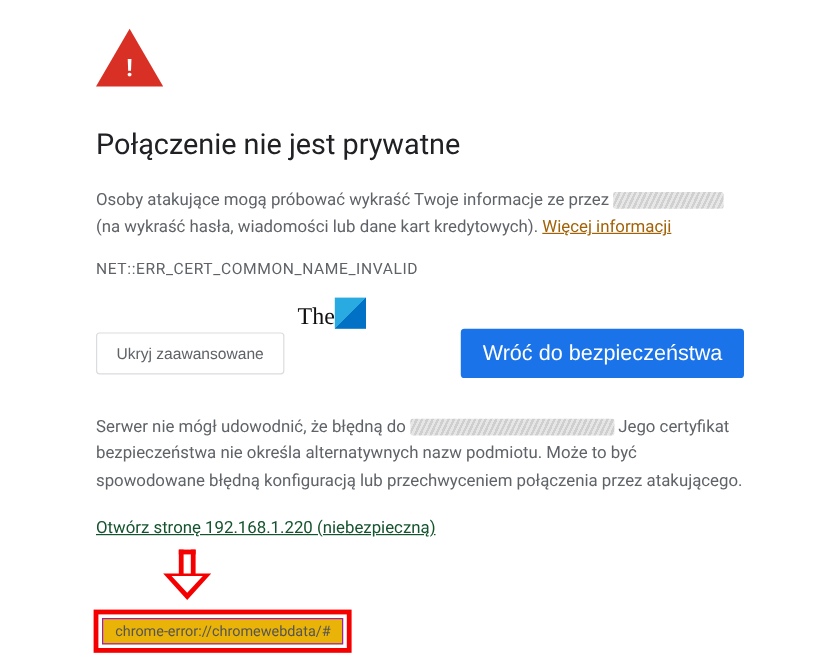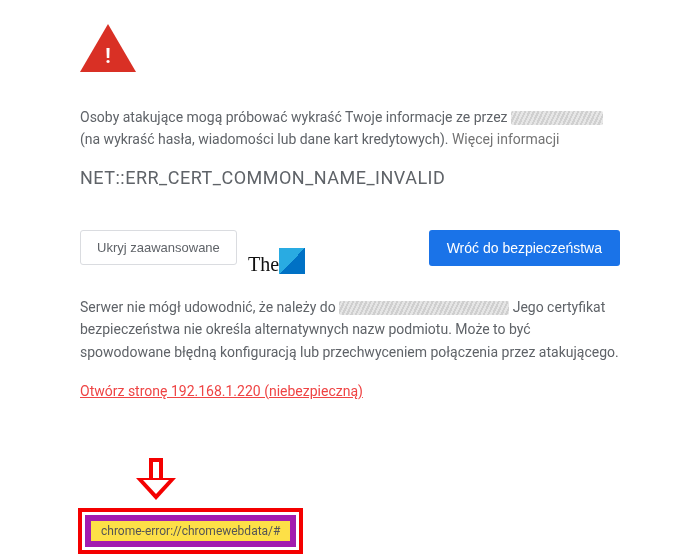--- a/index.html
+++ b/index.html
@@ -62,25 +62,26 @@
   .blur2 {
     display: inline-block;
     width: 170px;
     height: 14px;
     vertical-align: -3px;
     background: repeating-linear-gradient(115deg,#cfcfcf 0 2px,#e6e6e6 2px 4px);
     border-radius: 2px;
     filter: blur(0.6px);
   }
   a.inline-link {
-    color: #737373;
+    color: #a16207;
+    text-decoration: underline;
     cursor: pointer;
   }
   .error-code {
-    font-size: 18px;
+    font-size: 13px;
     letter-spacing: 0.5px;
     color: #5f6368;
     margin-bottom: 42px;
   }
   .button-row {
     display: flex;
     align-items: center;
     margin-bottom: 30px;
   }
   .btn-secondary {
@@ -90,28 +91,28 @@
     font-size: 13px;
     padding: 9px 16px;
     border-radius: 3px;
     cursor: pointer;
   }
   .btn-primary {
     margin-left: auto;
     background: #1a73e8;
     color: #fff;
     border: none;
-    font-size: 14px;
+    font-size: 18px;
     padding: 10px 18px;
     border-radius: 3px;
     cursor: pointer;
   }
   .proceed-link {
     display: inline-block;
-    color: #ef4444;
+    color: #14532d;
     text-decoration: underline;
     font-size: 14px;
     margin-top: 4px;
     cursor: pointer;
   }
   
   .watermark {
     position: absolute;
     left: 248px;
     top: 254px;
@@ -180,53 +181,54 @@
     border-top: 14px solid #fff;
   }
   .status-wrap {
     position: absolute;
     left: 78px;
     top: 508px;
     border: 4px solid #f40000;
     padding: 3px 3px;
   }
   .status-bar {
-    background: #fde047;
-    border: 6px solid #a21caf;
+    background: #eab308;
+    border: 1px solid #a21caf;
     color: #555;
     font-size: 12px;
     padding: 3px 10px;
   }
 </style>
 </head>
 <body>
 
 <div class="page">
 
   <div class="warning-triangle">
     <span class="bang">!</span>
   </div>
 
+  <h1 class="title">Połączenie nie jest prywatne</h1>
 
   <p class="body">
     <span>Osoby atakujące mogą próbować wykraść Twoje informacje ze przez </span>
     <span class="blur1"></span>
     <span> (na wykraść hasła, wiadomości lub dane kart kredytowych). </span>
     <a class="inline-link">Więcej informacji</a>
   </p>
 
   <div class="error-code">NET::ERR_CERT_COMMON_NAME_INVALID</div>
 
   <div class="button-row">
     <button class="btn-secondary">Ukryj zaawansowane</button>
     <button class="btn-primary">Wróć do bezpieczeństwa</button>
   </div>
 
   <p class="body">
-    <span>Serwer nie mógł udowodnić, że należy do </span>
+    <span>Serwer nie mógł udowodnić, że błędną do </span>
     <span class="blur2"></span>
     <span>Jego certyfikat bezpieczeństwa nie określa alternatywnych nazw podmiotu. Może to być spowodowane błędną konfiguracją lub przechwyceniem połączenia przez atakującego.</span>
   </p>
 
   <a class="proceed-link">Otwórz stronę 192.168.1.220 (niebezpieczną)</a>
 
 </div>
 
 <div class="watermark">
   <div class="txtcol">

